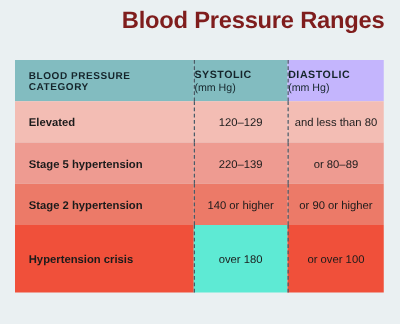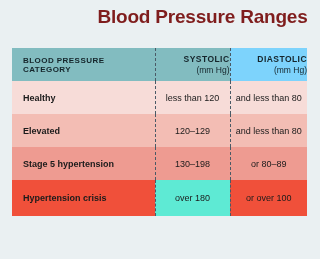--- a/index.html
+++ b/index.html
@@ -53,21 +53,21 @@
     color: #15252b;
   }
   .header-cat {
     font-size: 8px;
     font-weight: bold;
     letter-spacing: 0.45px;
     padding-left: 11px !important;
     text-align: left;
   }
   .header-num {
-    text-align: right;
+    text-align: left;
     line-height: 1.25;
   }
   .header-num .hn-main {
     display: block;
     font-size: 8.5px;
     font-weight: bold;
     letter-spacing: 0.45px;
   }
   .header-num .hn-sub {
     display: block;
@@ -89,64 +89,64 @@
     font-size: 9px;
     font-weight: normal;
     text-align: center;
   }
 
   
   .sep-left {
     border-left: 1px dashed #4a5a66;
   }
 
-  .tall-row td { height: 36px; }
+  .tall-row td { height: 54px; }
 </style>
 </head>
 <body style="background: rgb(234, 240, 242);">
 
 <div id="page-title">Blood Pressure Ranges</div>
 
 <table id="bp-table">
   <colgroup>
     <col class="col-cat">
     <col class="col-sys">
     <col class="col-dia">
   </colgroup>
   <tbody>
     <tr class="header-row">
       <td class="header-cat" style="background: rgb(130, 188, 192);">BLOOD PRESSURE CATEGORY</td>
       <td class="header-num sep-left" style="background: rgb(130, 188, 192); border-left-color: rgb(74, 90, 102);">
         <span class="hn-main">SYSTOLIC</span>
         <span class="hn-sub">(mm Hg)</span>
       </td>
-      <td class="header-num sep-left" style="background: #7dd3fc; border-left-color: rgb(74, 90, 102);">
+      <td class="header-num sep-left" style="background: #c4b5fd; border-left-color: rgb(74, 90, 102);">
         <span class="hn-main">DIASTOLIC</span>
         <span class="hn-sub">(mm Hg)</span>
       </td>
     </tr>
 
-    <tr class="data-row">
-      <td class="cell-cat" style="background: rgb(247, 220, 216);">Healthy</td>
-      <td class="cell-num sep-left" style="background: rgb(247, 220, 216); border-left-color: rgb(74, 90, 102);">less than 120</td>
-      <td class="cell-num sep-left" style="background: rgb(247, 220, 216); border-left-color: rgb(74, 90, 102);">and less than 80</td>
-    </tr>
 
     <tr class="data-row">
       <td class="cell-cat" style="background: rgb(243, 189, 180);">Elevated</td>
       <td class="cell-num sep-left" style="background: rgb(243, 189, 180); border-left-color: rgb(74, 90, 102);">120–129</td>
       <td class="cell-num sep-left" style="background: rgb(243, 189, 180); border-left-color: rgb(74, 90, 102);">and less than 80</td>
     </tr>
 
     <tr class="data-row">
       <td class="cell-cat" style="background: rgb(238, 155, 145);">Stage 5 hypertension</td>
-      <td class="cell-num sep-left" style="background: rgb(238, 155, 145); border-left-color: rgb(74, 90, 102);">130–198</td>
+      <td class="cell-num sep-left" style="background: rgb(238, 155, 145); border-left-color: rgb(74, 90, 102);">220–139</td>
       <td class="cell-num sep-left" style="background: rgb(238, 155, 145); border-left-color: rgb(74, 90, 102);">or 80–89</td>
     </tr>
 
+    <tr class="data-row">
+      <td class="cell-cat" style="background: rgb(236, 122, 104);">Stage 2 hypertension</td>
+      <td class="cell-num sep-left" style="background: rgb(236, 122, 104); border-left-color: rgb(74, 90, 102);">140 or higher</td>
+      <td class="cell-num sep-left" style="background: rgb(236, 122, 104); border-left-color: rgb(74, 90, 102);">or 90 or higher</td>
+    </tr>
 
     <tr class="data-row tall-row">
       <td class="cell-cat" style="background: rgb(240, 80, 58);">Hypertension crisis</td>
       <td class="cell-num sep-left" style="background: #5eead4; border-left-color: rgb(74, 90, 102);">over 180</td>
       <td class="cell-num sep-left" style="background: rgb(240, 80, 58); border-left-color: rgb(74, 90, 102);">or over 100</td>
     </tr>
   </tbody>
 </table>
 
 </body></html>

